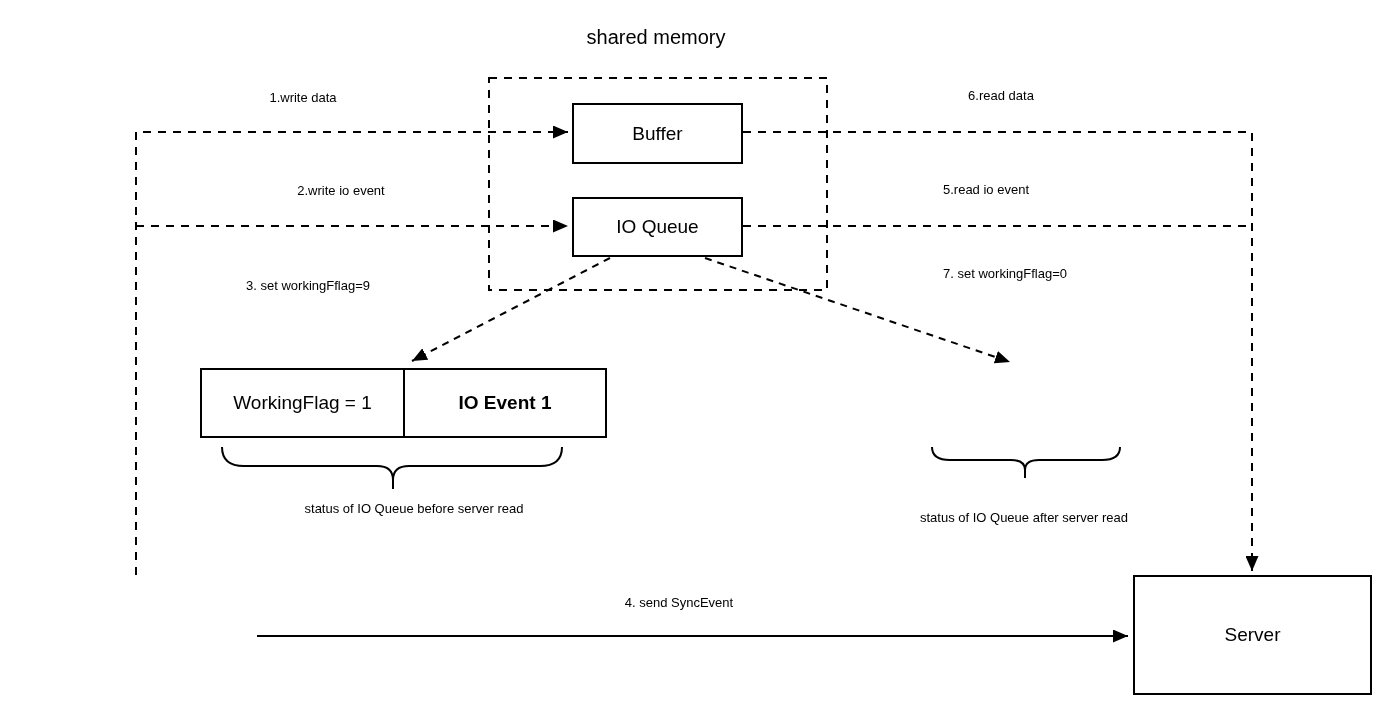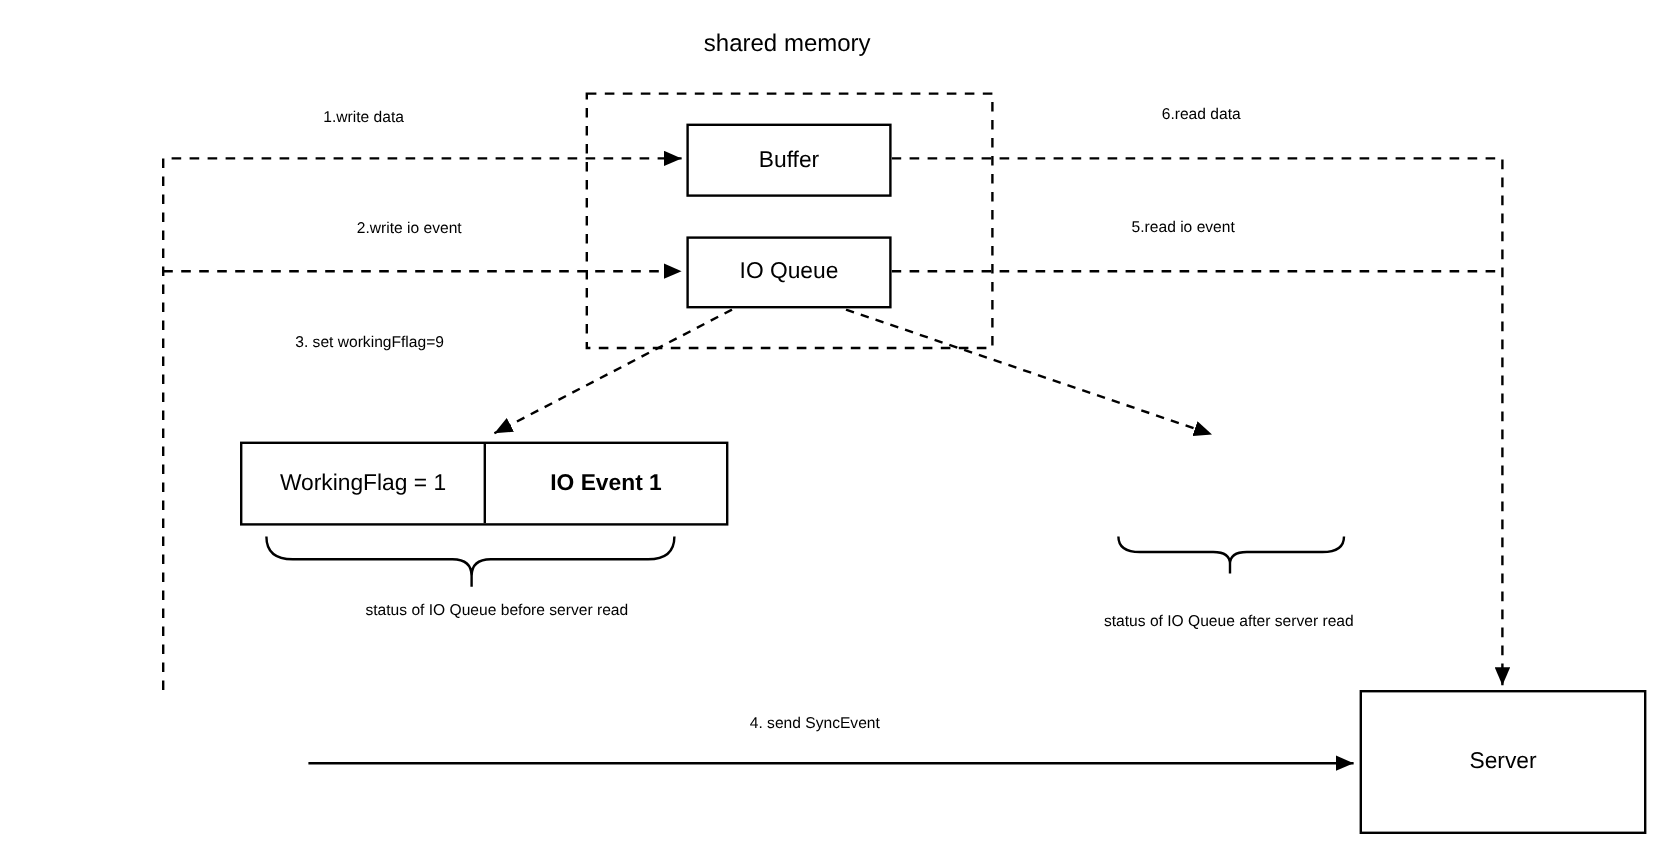--- a/index.html
+++ b/index.html
@@ -107,17 +107,18 @@
 
 
   <div class="node" style="left:1133px; top:575px; width:239px; height:120px;">Server</div>
 
   <div class="lbl" style="left:303px; top:97px;">1.write data</div>
   <div class="lbl" style="left:305px; top:190px;margin-left:36px;">2.write io event</div>
   <div class="lbl" style="left:308px; top:285px;">3. set workingFflag=9</div>
   <div class="lbl" style="left:679px; top:602px;">4. send SyncEvent</div>
   <div class="lbl" style="left:986px; top:189px;">5.read io event</div>
   <div class="lbl" style="left:1001px; top:95px;">6.read data</div>
+  <div class="lbl" style="left:1005px; top:273px;">7. set workingFflag=0</div>
 
   <div class="lbl" style="left:414px; top:508px;">status of IO Queue before server read</div>
   <div class="lbl" style="left:1024px; top:517px;">status of IO Queue after server read</div>
 
 </div>
 
 </body></html>

